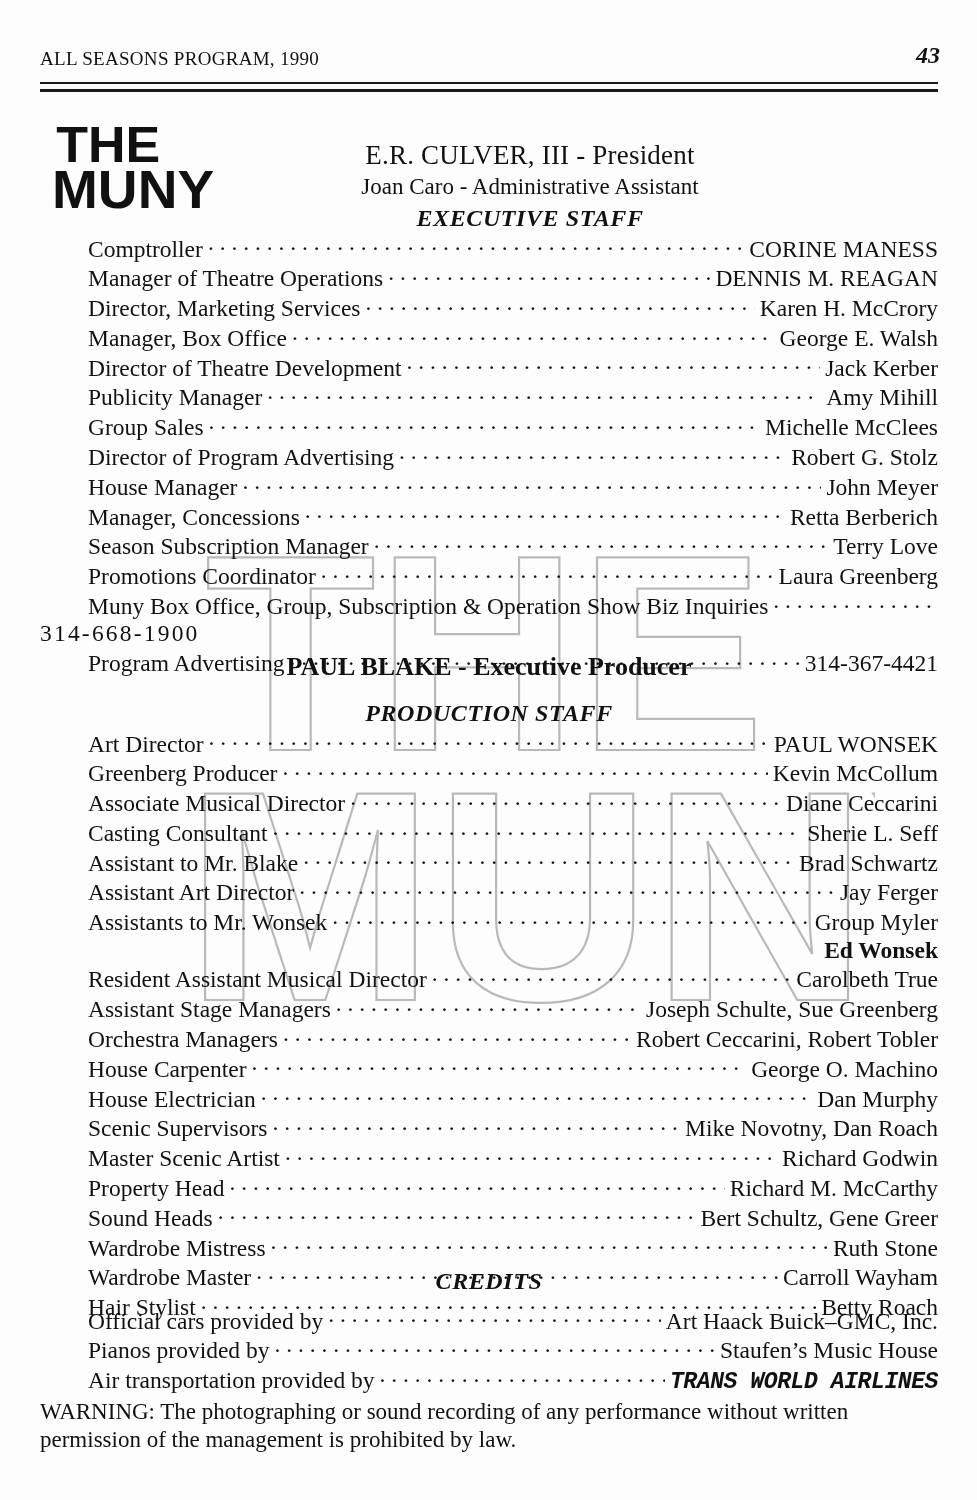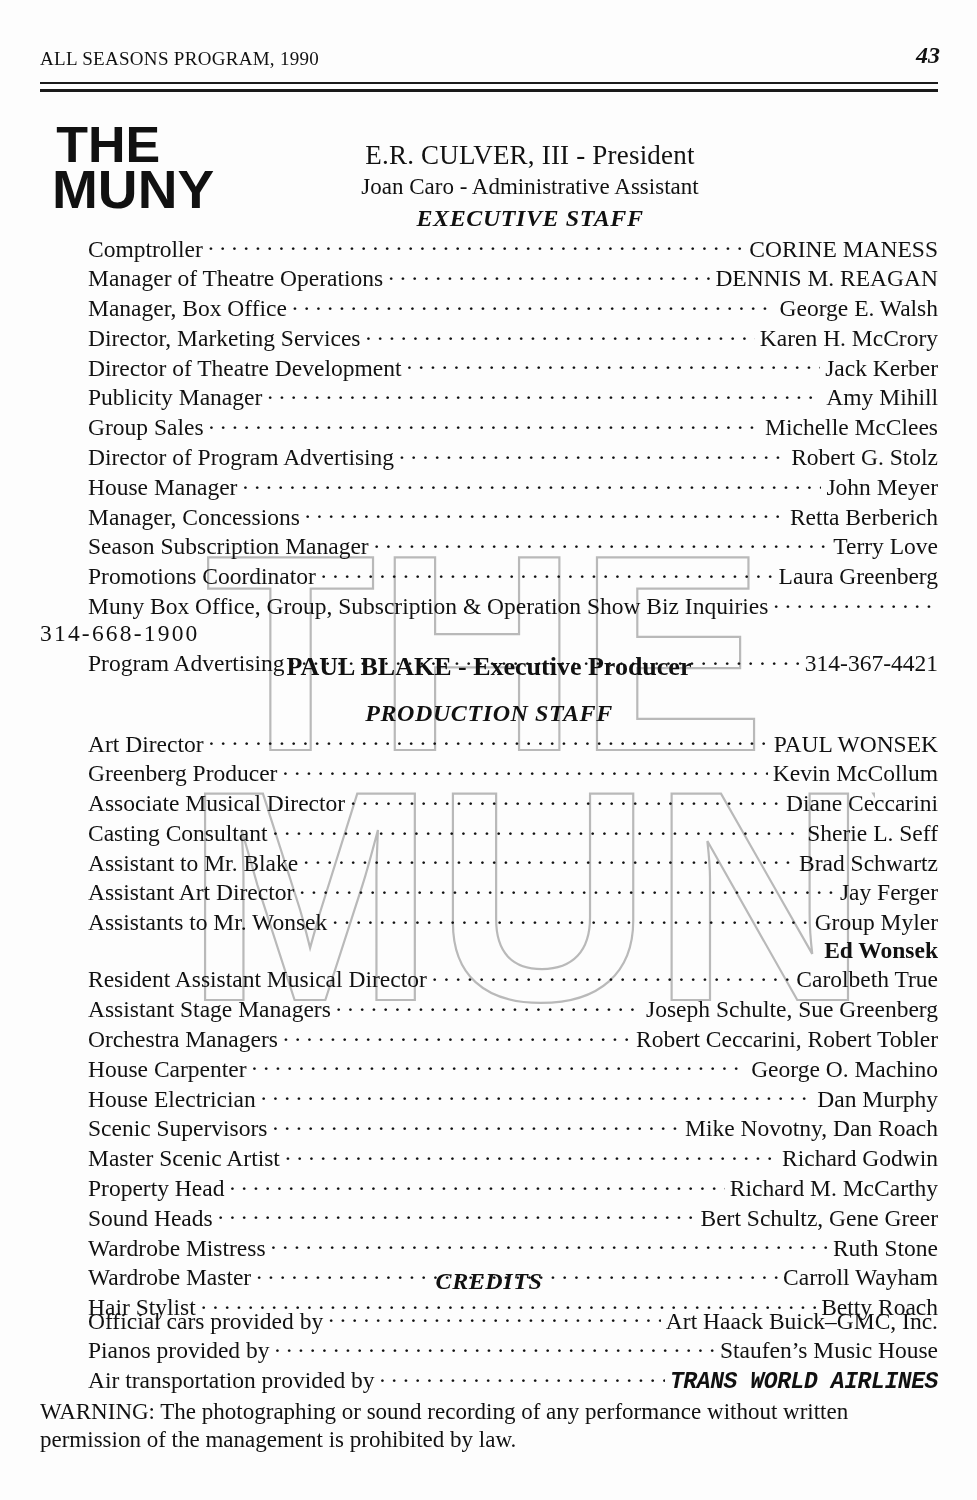--- a/index.html
+++ b/index.html
@@ -247,28 +247,28 @@
           <span class="role">Comptroller</span>
           <span class="leader"></span>
           <span class="name">CORINE MANESS</span>
         </div>
         <div class="row">
           <span class="role">Manager of Theatre Operations</span>
           <span class="leader"></span>
           <span class="name">DENNIS M. REAGAN</span>
         </div>
         <div class="row">
+          <span class="role">Director, Marketing Services</span>
+          <span class="leader"></span>
+          <span class="name">Karen H. McCrory</span>
+        </div>
+        <div class="row">
           <span class="role">Manager, Box Office</span>
           <span class="leader"></span>
           <span class="name">George E. Walsh</span>
-        </div>
-        <div class="row">
-          <span class="role">Director, Marketing Services</span>
-          <span class="leader"></span>
-          <span class="name">Karen H. McCrory</span>
         </div>
         <div class="row">
           <span class="role">Director of Theatre Development</span>
           <span class="leader"></span>
           <span class="name">Jack Kerber</span>
         </div>
         <div class="row">
           <span class="role">Publicity Manager</span>
           <span class="leader"></span>
           <span class="name">Amy Mihill</span>

